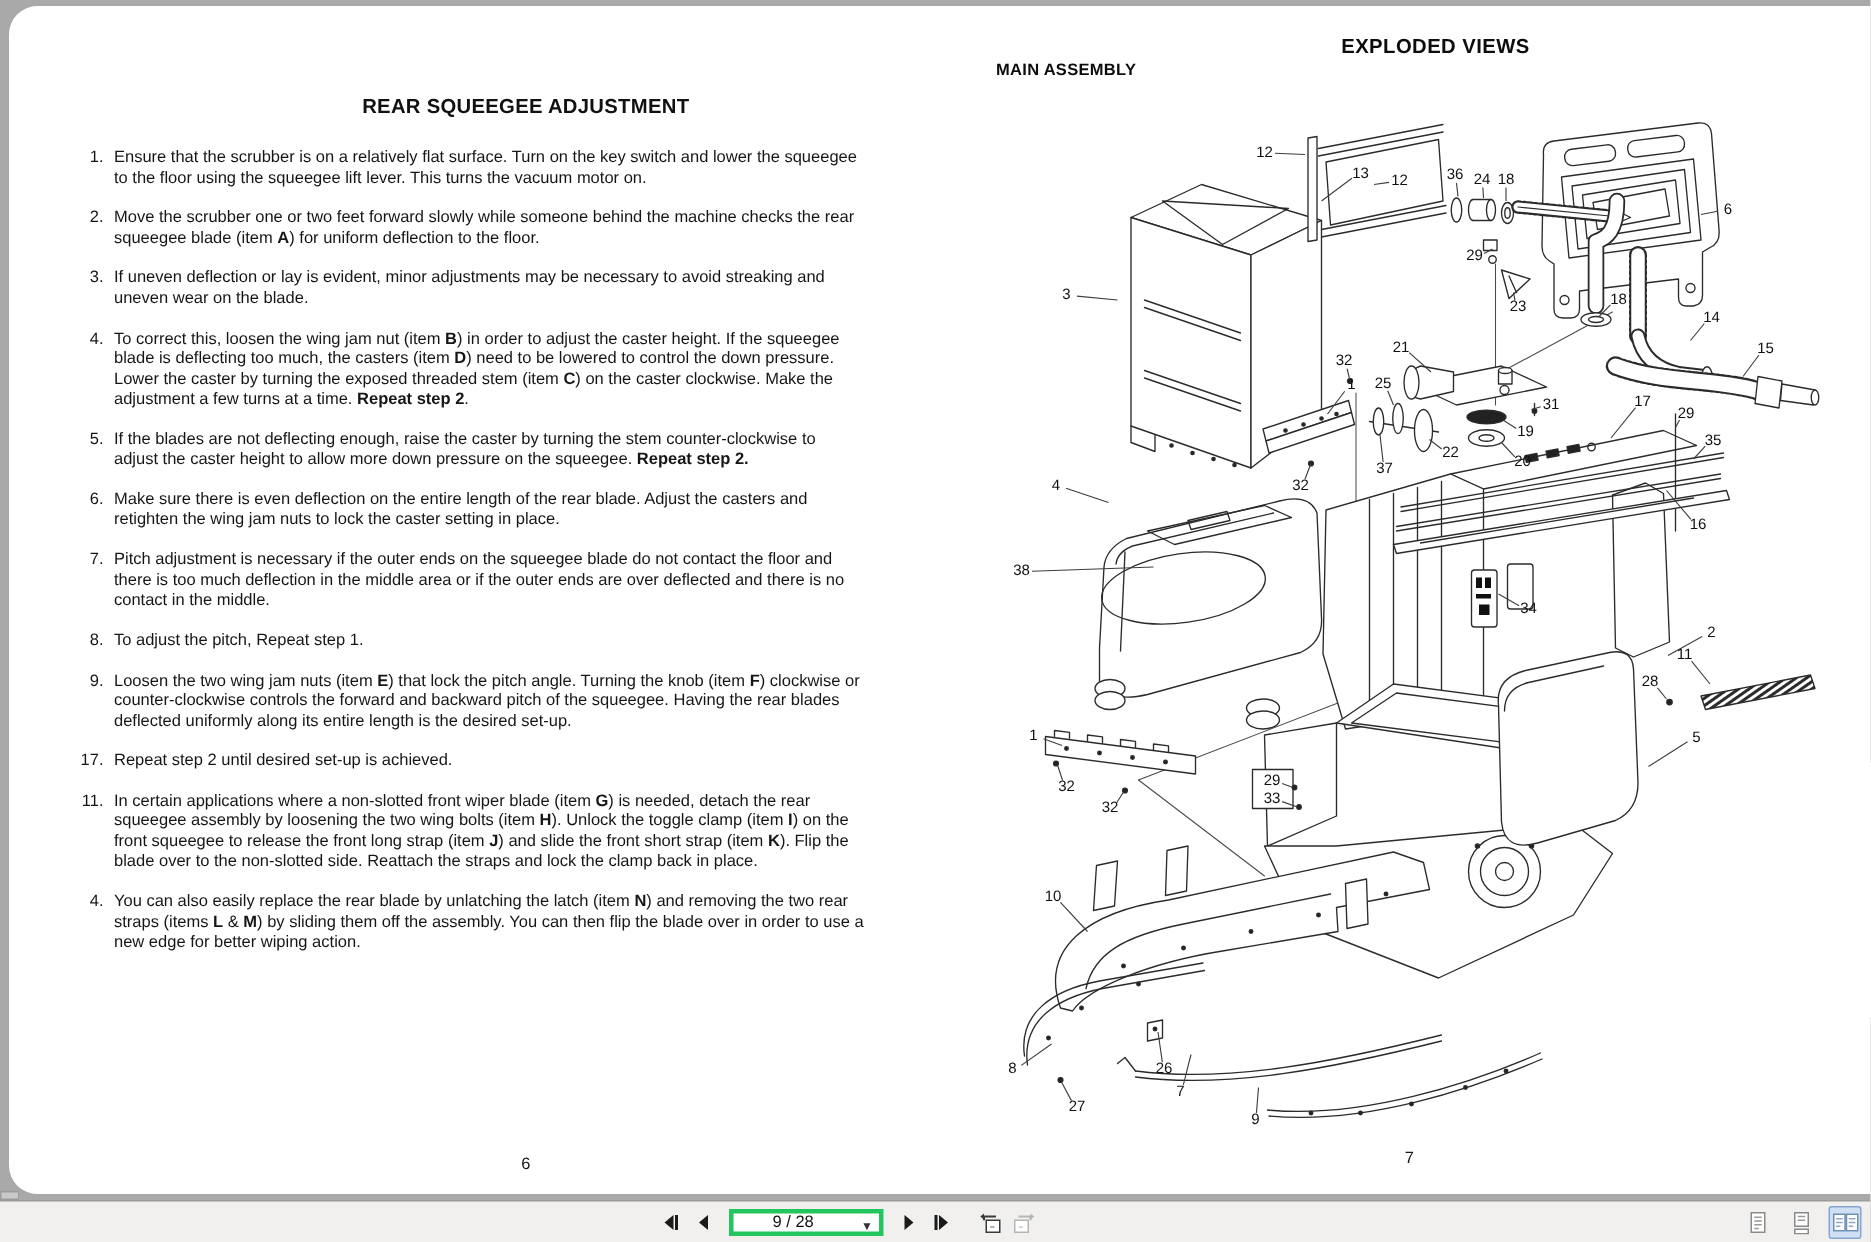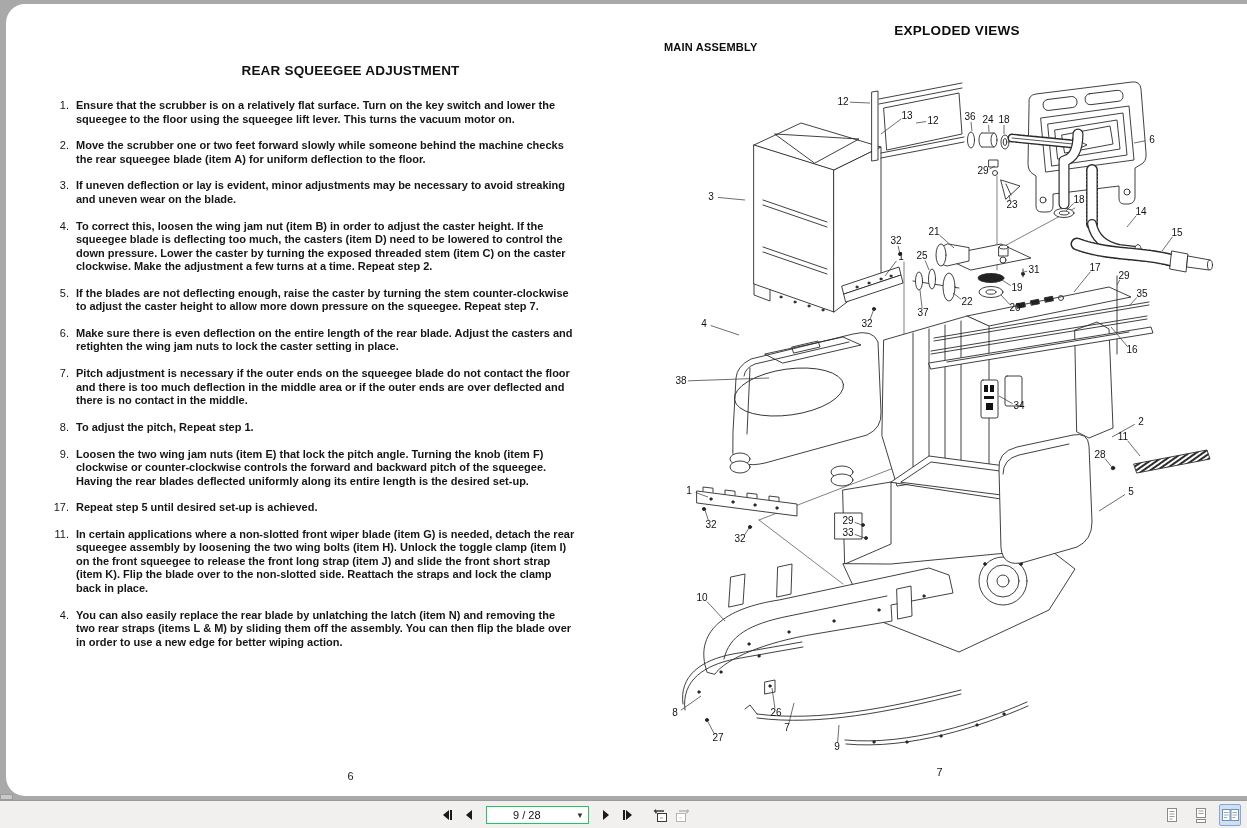--- a/index.html
+++ b/index.html
@@ -15,21 +15,21 @@
   .doc-title{
     text-align:center;font-weight:bold;font-size:13.5px;color:#111;
     margin-top:59px;letter-spacing:.2px;
   }
   #steps{
     margin-top:21px;padding-left:42px;padding-right:32px;
     font-size:11px;line-height:13.5px;color:#161616;
   }
   .step{display:flex;margin-bottom:13.2px;}
   .step .num{width:21px;flex:0 0 21px;text-align:right;margin-right:7px;}
-  .step .txt{flex:1;max-width:500px;font-weight:bold;}
+  .step .txt{flex:1;max-width:500px;}
   .pageno{position:absolute;font-size:11px;color:#161616;}
   #left-pageno{left:0;right:0;text-align:center;top:766px;}
   #right-pageno{left:0;right:0;text-align:center;top:762px;}
   
   .ex-title{
     text-align:center;font-weight:bold;font-size:13.5px;color:#0d0d0d;
     margin-top:19px;margin-left:18px;letter-spacing:.3px;
   }
   .ex-sub{
     text-align:left;font-weight:bold;font-size:11px;color:#0d0d0d;
@@ -42,21 +42,21 @@
     background:#f1f0ee;border-top:1px solid #9b9b9b;box-sizing:border-box;
   }
   #nav-cluster{position:absolute;left:436px;top:4px;height:20px;display:flex;align-items:center;}
   .tbtn{
     width:20px;height:20px;display:flex;align-items:center;justify-content:center;
     cursor:pointer;border:1px solid transparent;border-radius:2px;
   }
   .tbtn svg{display:block;}
   #page-combo{
     display:flex;align-items:center;box-sizing:border-box;
-    width:103px;height:18px;background:#fff;border:1px solid #22c55e;
+    width:103px;height:18px;background:#fff;border:3px solid #22c55e;
     margin:0 6px;position:relative;
   }
   #page-combo input{
     border:none;outline:none;width:78px;font-size:11px;color:#111;
     font-family:"Liberation Sans",sans-serif;padding-left:26px;background:transparent;
   }
   #combo-arrow{
     position:absolute;right:3px;top:4px;width:9px;height:9px;
     font-size:8px;color:#333;line-height:9px;cursor:pointer;
   }
@@ -89,41 +89,41 @@
       <div class="step">
         <span class="num">3.</span>
         <span class="txt">If uneven deflection or lay is evident, minor adjustments may be necessary to avoid streaking and uneven wear on the blade.</span>
       </div>
       <div class="step">
         <span class="num">4.</span>
         <span class="txt">To correct this, loosen the wing jam nut (item <b>B</b>) in order to adjust the caster height. If the squeegee blade is deflecting too much, the casters (item <b>D</b>) need to be lowered to control the down pressure. Lower the caster by turning the exposed threaded stem (item <b>C</b>) on the caster clockwise. Make the adjustment a few turns at a time. <b>Repeat step 2</b>.</span>
       </div>
       <div class="step">
         <span class="num">5.</span>
-        <span class="txt">If the blades are not deflecting enough, raise the caster by turning the stem counter-clockwise to adjust the caster height to allow more down pressure on the squeegee. <b>Repeat step 7.</b></span>
+        <span class="txt">If the blades are not deflecting enough, raise the caster by turning the stem counter-clockwise to adjust the caster height to allow more down pressure on the squeegee. <b>Repeat step 2.</b></span>
       </div>
       <div class="step">
         <span class="num">6.</span>
         <span class="txt">Make sure there is even deflection on the entire length of the rear blade. Adjust the casters and retighten the wing jam nuts to lock the caster setting in place.</span>
       </div>
       <div class="step">
         <span class="num">7.</span>
         <span class="txt">Pitch adjustment is necessary if the outer ends on the squeegee blade do not contact the floor and there is too much deflection in the middle area or if the outer ends are over deflected and there is no contact in the middle.</span>
       </div>
       <div class="step">
         <span class="num">8.</span>
         <span class="txt">To adjust the pitch, Repeat step 1.</span>
       </div>
       <div class="step">
         <span class="num">9.</span>
         <span class="txt">Loosen the two wing jam nuts (item <b>E</b>) that lock the pitch angle. Turning the knob (item <b>F</b>) clockwise or counter-clockwise controls the forward and backward pitch of the squeegee. Having the rear blades deflected uniformly along its entire length is the desired set-up.</span>
       </div>
       <div class="step">
         <span class="num">17.</span>
-        <span class="txt">Repeat step 5 until desired set-up is achieved.</span>
+        <span class="txt">Repeat step 2 until desired set-up is achieved.</span>
       </div>
       <div class="step">
         <span class="num">11.</span>
         <span class="txt">In certain applications where a non-slotted front wiper blade (item <b>G</b>) is needed, detach the rear squeegee assembly by loosening the two wing bolts (item <b>H</b>). Unlock the toggle clamp (item <b>I</b>) on the front squeegee to release the front long strap (item <b>J</b>) and slide the front short strap (item <b>K</b>). Flip the blade over to the non-slotted side. Reattach the straps and lock the clamp back in place.</span>
       </div>
       <div class="step">
         <span class="num">4.</span>
         <span class="txt">You can also easily replace the rear blade by unlatching the latch (item <b>N</b>) and removing the two rear straps (items <b>L</b> &amp; <b>M</b>) by sliding them off the assembly. You can then flip the blade over in order to use a new edge for better wiping action.</span>
       </div>
     </div>

